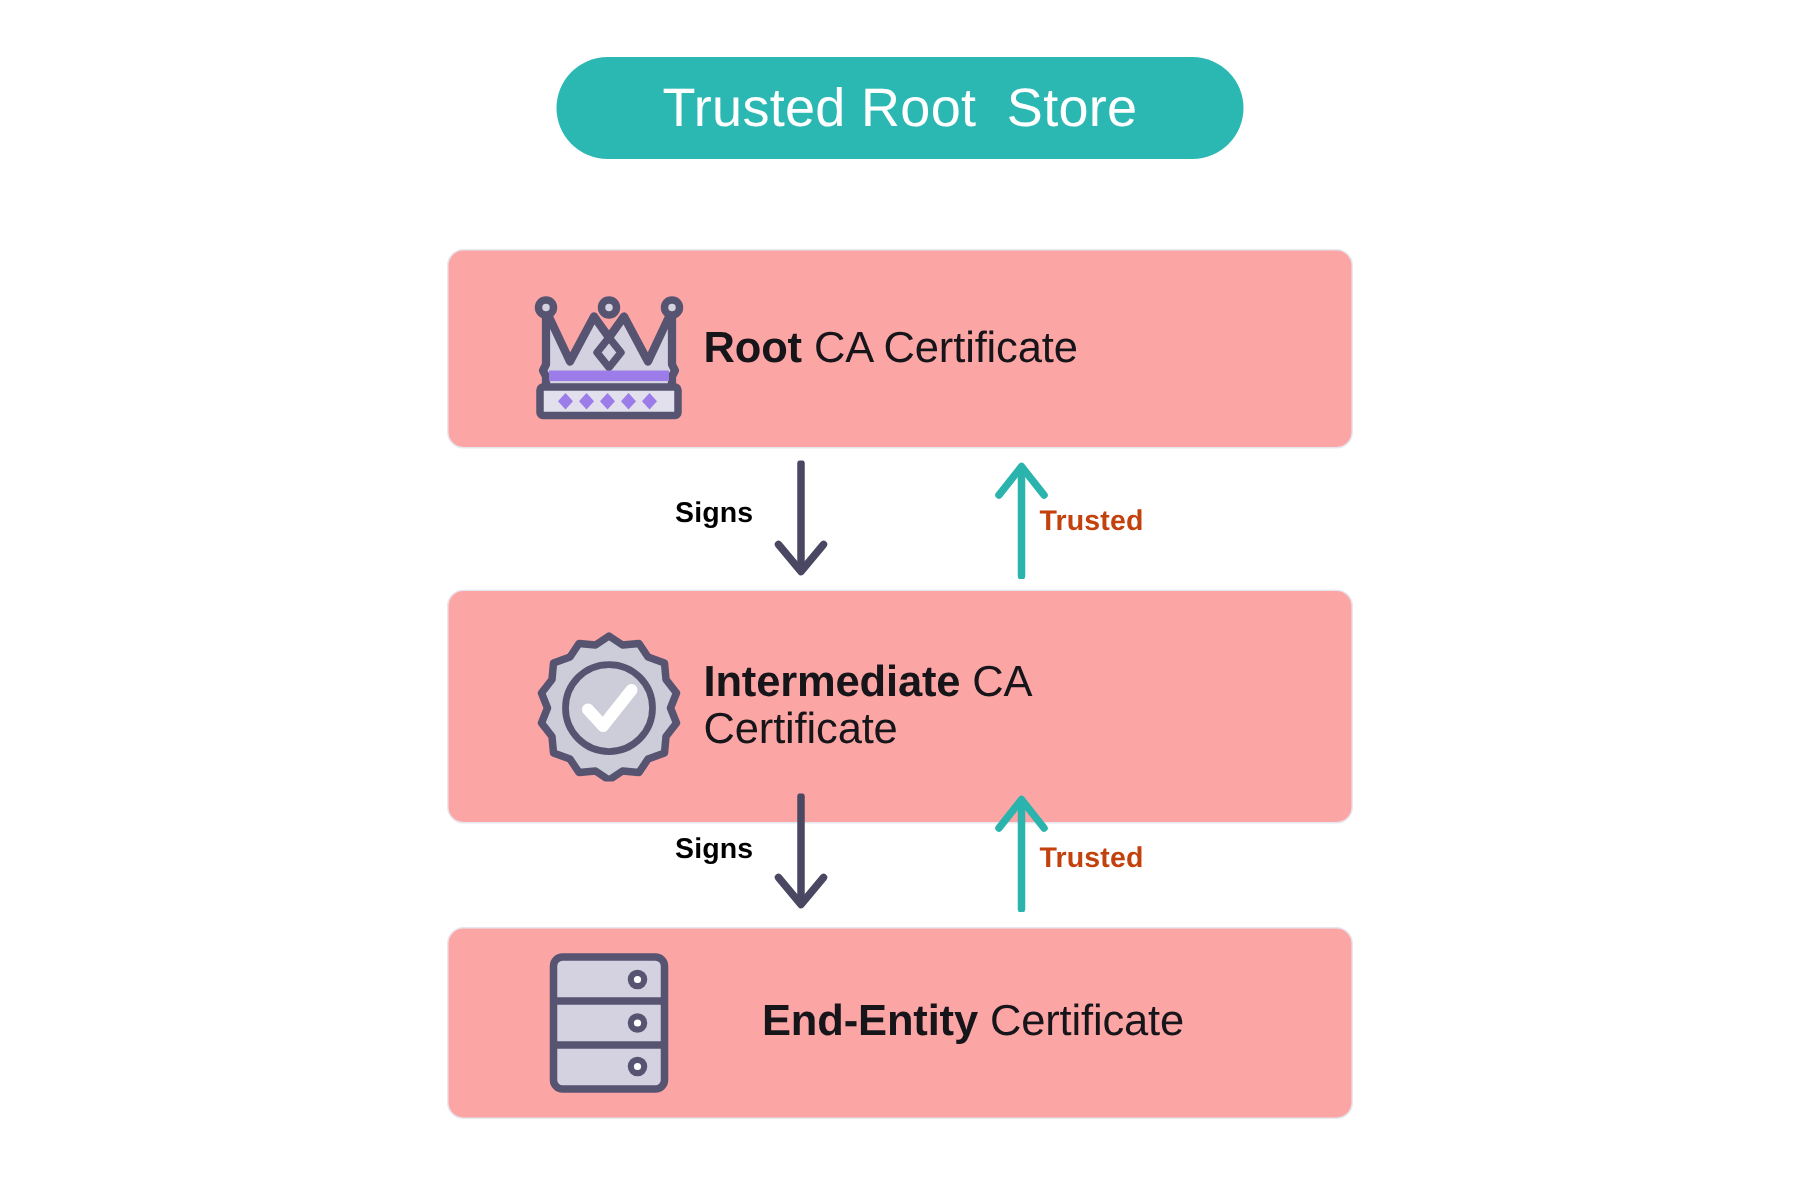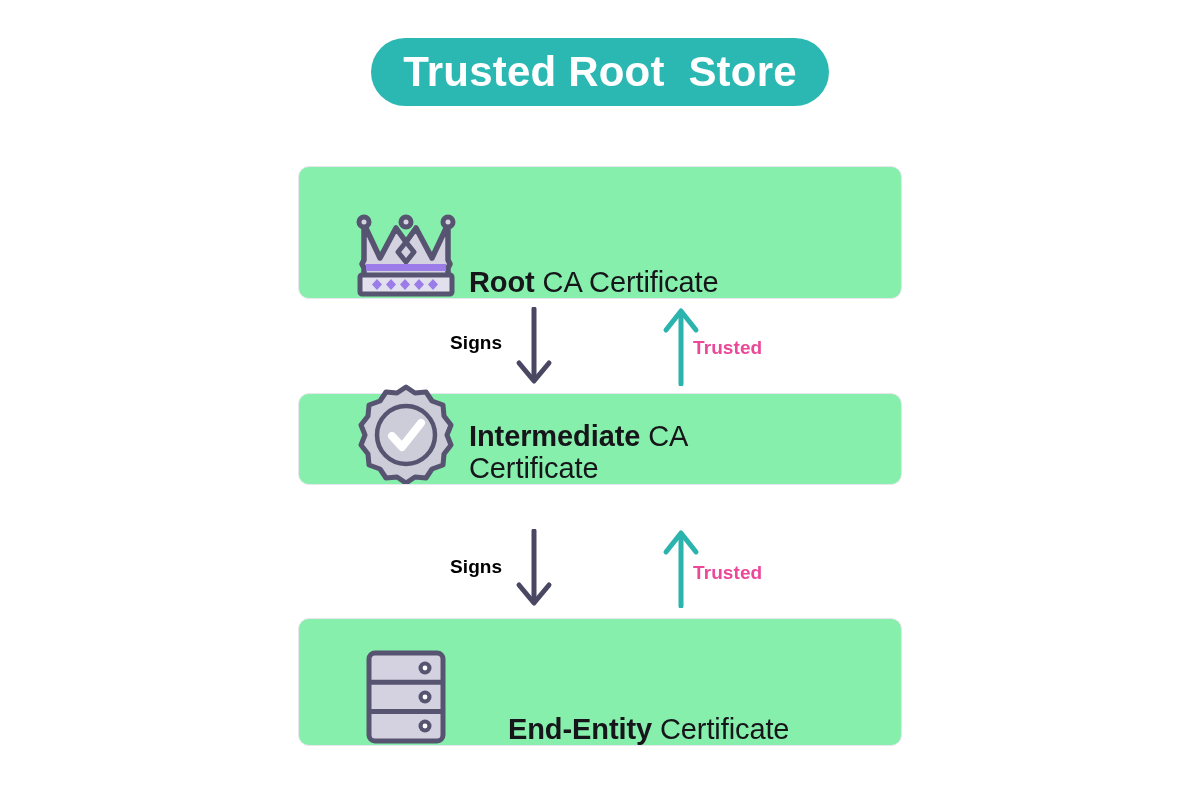--- a/index.html
+++ b/index.html
@@ -31,41 +31,41 @@
     height: 68px;
     border-radius: 34px;
     background: #2bb8b3;
     display: flex;
     align-items: center;
     justify-content: center;
     box-sizing: border-box;
   }
   .header-pill-label {
     color: #ffffff;
-    font-size: 42px;
-    font-weight: 700;
+    font-size: 36px;
+    font-weight: 400;
     letter-spacing: 0.2px;
     white-space: pre;
     line-height: 1;
   }
 
   
   .card {
     position: absolute;
     left: 298px;
     width: 604px;
-    background: #86efac;
+    background: #fca5a5;
     border: 1px solid #e7e7f0;
     border-radius: 11px;
     box-sizing: border-box;
     display: flex;
-    align-items: flex-end;
+    align-items: center;
   }
   .card-root     { top: 166px; height: 133px; }
-  .card-inter    { top: 393px; height: 92px; }
+  .card-inter    { top: 393px; height: 156px; }
   .card-endentity{ top: 618px; height: 128px; gap: 39px; }
 
   .card-icon {
     width: 110px;
     margin-left: 52px;
     margin-right: 8px;
     flex: 0 0 auto;
     display: flex;
     align-items: center;
     justify-content: center;
@@ -95,21 +95,21 @@
     font-size: 19px;
     font-weight: 700;
     color: #000000;
     letter-spacing: 0.1px;
     white-space: nowrap;
   }
   .trusted-label {
     position: absolute;
     font-size: 19px;
     font-weight: 700;
-    color: #ec4899;
+    color: #c2410c;
     letter-spacing: 0.1px;
     white-space: nowrap;
   }
 
   .arrow-down-wrap {
     position: absolute;
     left: 214px;
     top: 8px;
   }
   .arrow-up-wrap {

